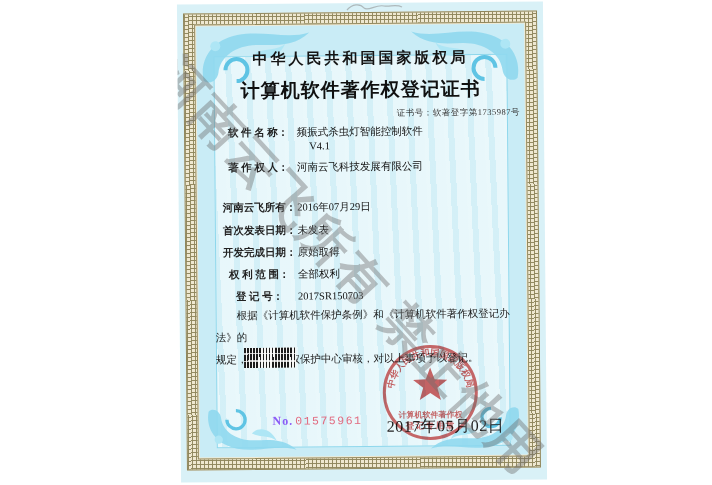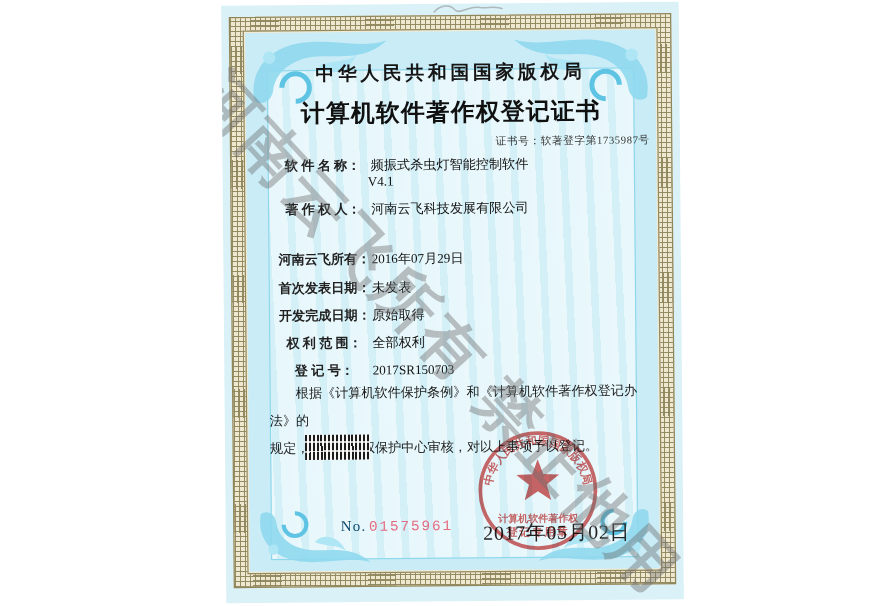--- a/index.html
+++ b/index.html
@@ -31,32 +31,32 @@
   .corner.br{right:20px;bottom:26px;transform:scale(-1,-1);width:104px;height:48px;}
   
   .authority{position:absolute;left:0;right:0;top:46px;text-align:center;
         font-size:15px;font-weight:bold;letter-spacing:3px;color:#151515;}
   .cert-title{position:absolute;left:0;right:0;top:74px;text-align:center;
         font-size:19px;font-weight:bold;letter-spacing:1px;color:#101010;}
   .certno{position:absolute;right:24px;top:105px;font-size:8.5px;color:#333;letter-spacing:.5px;}
   .row{position:absolute;left:44px;font-size:10.5px;white-space:nowrap;}
   .row .lbl{display:inline-block;width:72px;font-weight:600;color:#222;text-align:center;}
   .row .val{color:#111;}
-  .val2{position:absolute;left:116px;top:137px;font-size:10.5px;color:#111;}
+  .val2{position:absolute;left:131px;top:137px;font-size:10.5px;color:#111;}
   .statement{position:absolute;left:36px;top:301px;width:304px;font-size:10.5px;
         line-height:22px;color:#1a1a1a;}
   .statement .l1{text-indent:21px;}
   
   .barcode{position:absolute;left:64px;top:344px;width:52px;height:20px;
         background-color:#f6f6f4;
         background-image:
           repeating-linear-gradient(0deg, transparent 0 6px, rgba(255,255,255,.75) 6px 7.5px),
           repeating-linear-gradient(90deg, #1c1c1c 0 1.6px, transparent 1.6px 3.1px);}
   .serial{position:absolute;left:50px;top:410px;font-size:12px;white-space:nowrap;}
-  .serial .no{color:#0c4a6e;font-weight:normal;letter-spacing:1px;padding-left:42px;}
+  .serial .no{color:#8b5cf6;font-weight:bold;letter-spacing:1px;padding-left:42px;}
   .serial .digits{color:#e26b80;font-family:"Liberation Mono", monospace;
         font-size:11.5px;letter-spacing:1.5px;margin-left:2px;}
   .issue-date{position:absolute;left:206px;top:414px;font-size:16px;color:#222;letter-spacing:.5px;}
   .seal{position:absolute;left:196px;top:336px;mix-blend-mode:multiply;opacity:.92;}
   
   .watermark{position:absolute;left:12px;top:38px;transform:rotate(48deg);
         transform-origin:0 0;font-size:50px;font-weight:bold;white-space:nowrap;
         letter-spacing:3px;color:rgba(110,110,110,.42);z-index:60;pointer-events:none;}
   .scribble{position:absolute;left:0;top:0;z-index:5;}
 </style>

